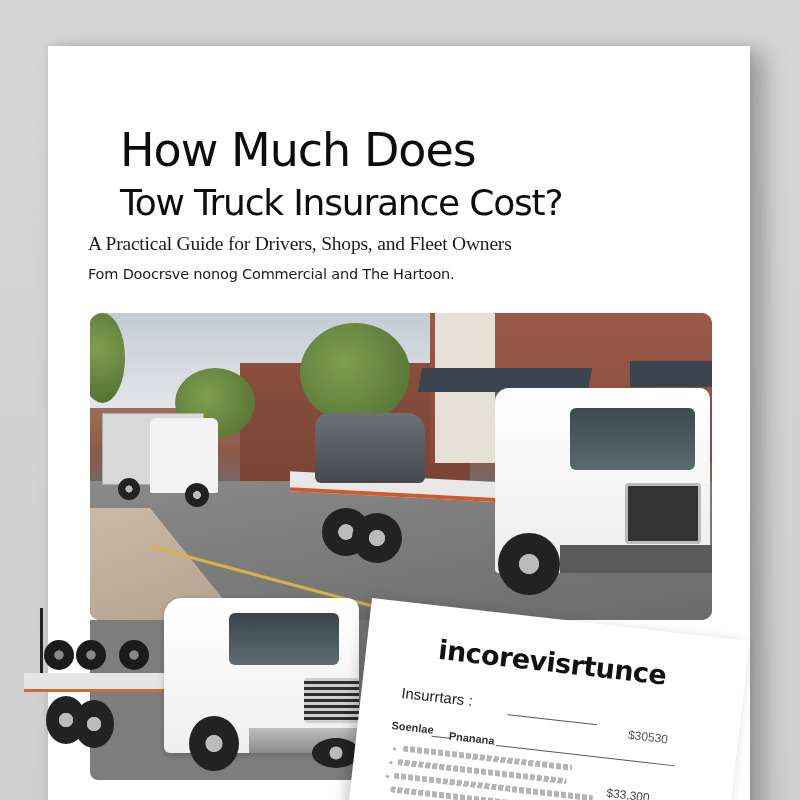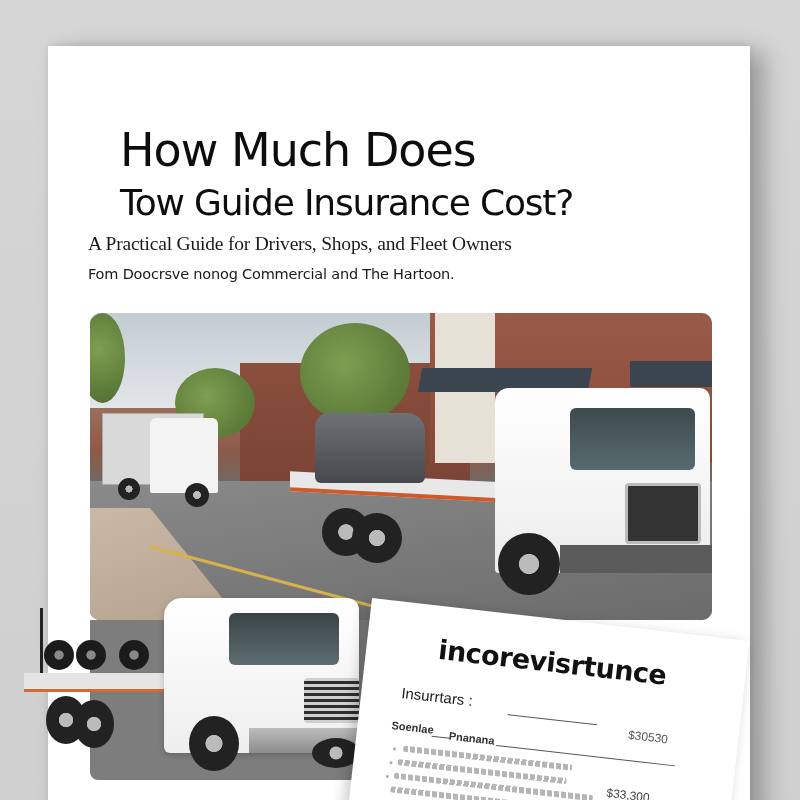--- a/index.html
+++ b/index.html
@@ -88,21 +88,21 @@
   .doc-text { position:absolute; height:6px; background:repeating-linear-gradient(90deg,#b5b5b5 0 5px,transparent 5px 7px); border-radius:2px; }
   .doc-bullet { position:absolute; width:3px; height:3px; border-radius:50%; background:#aaa; }
 </style>
 </head>
 <body>
 
 <div class="page"></div>
 
 <h1 class="title">
   <span class="l1">How Much Does</span>
-  <span class="l2">Tow Guide Insurance Cost?</span>
+  <span class="l2">Tow Truck Insurance Cost?</span>
 </h1>
 <div class="subtitle">A Practical Guide for Drivers, Shops, and Fleet Owners</div>
 <div class="byline">Fom Doocrsve nonog Commercial and The Hartoon.</div>
 
 <div class="photo" aria-label="Street scene with a flatbed tow truck carrying a gray SUV, a box truck behind, brick storefront buildings">
   <div class="sky"></div>
   <div class="bldg-left"></div>
   <div class="bldg-right"></div>
   <div class="bldg-cream"></div>
   <div class="awning"></div>

